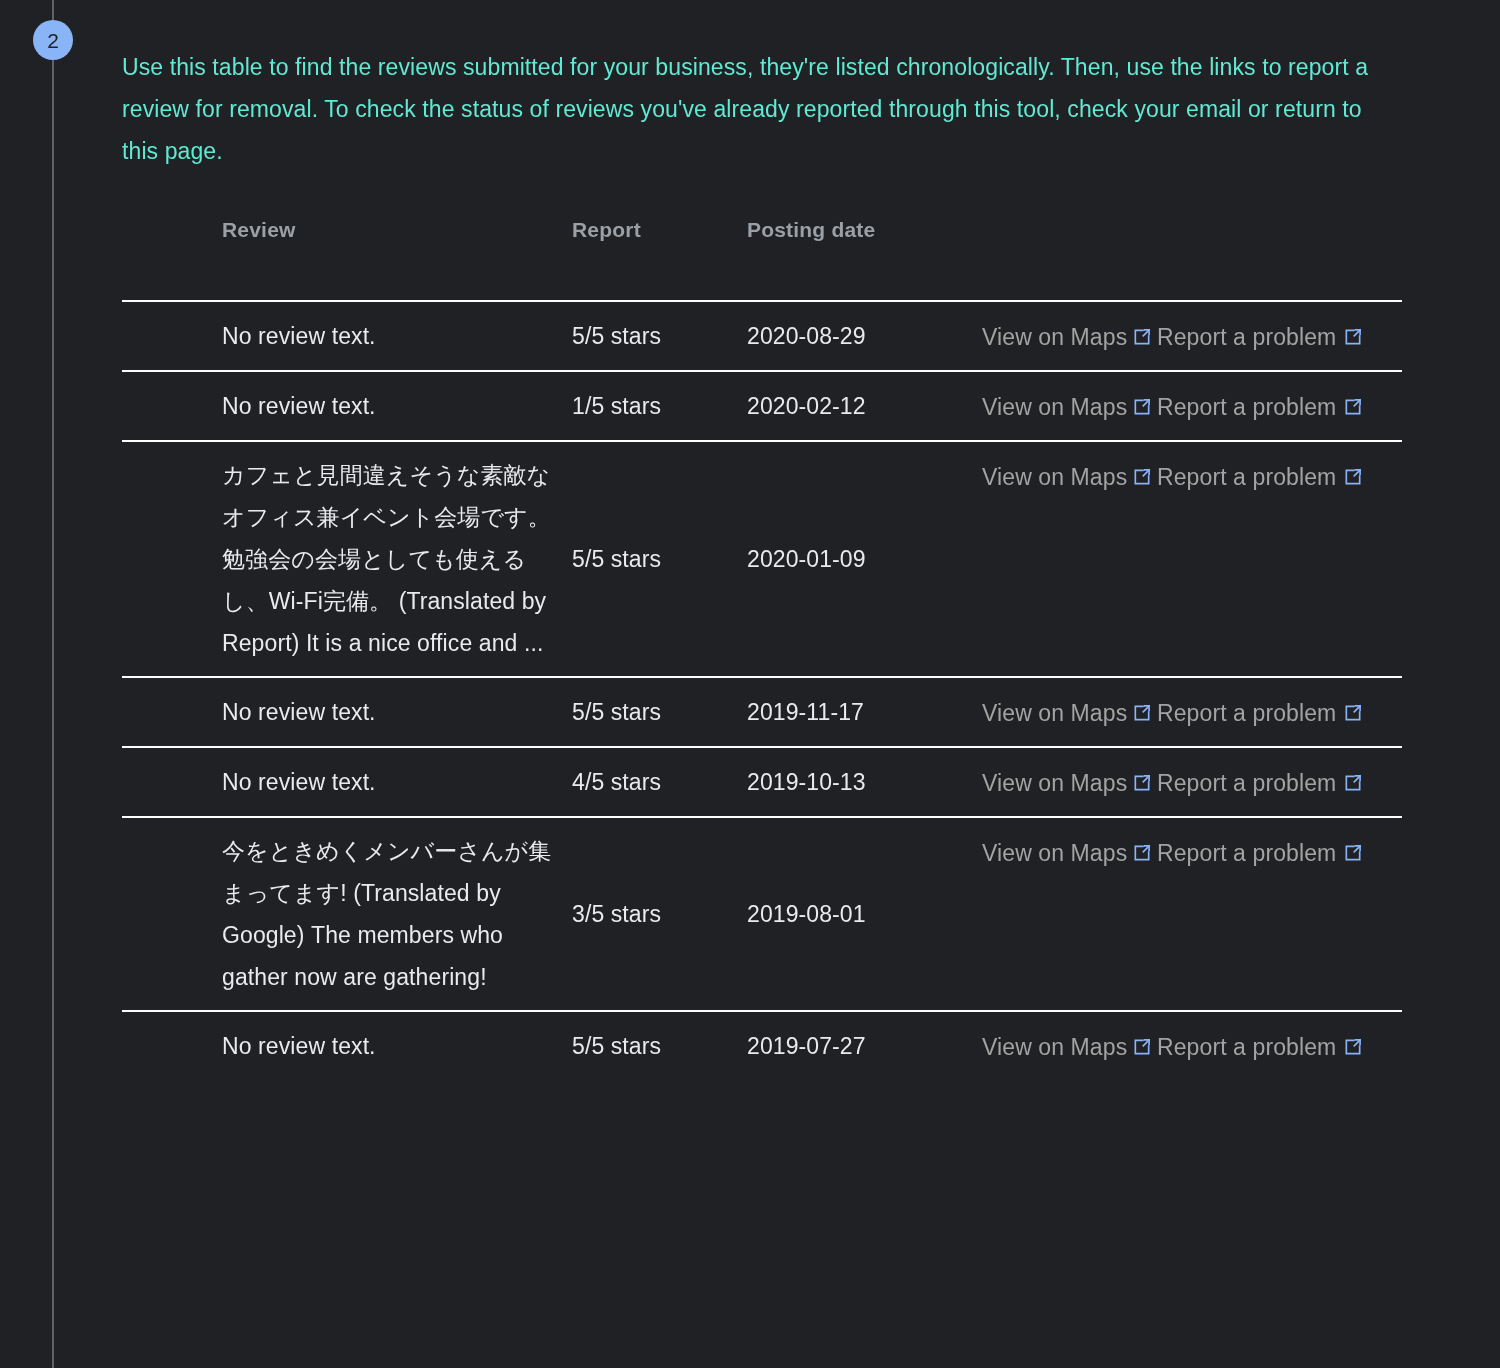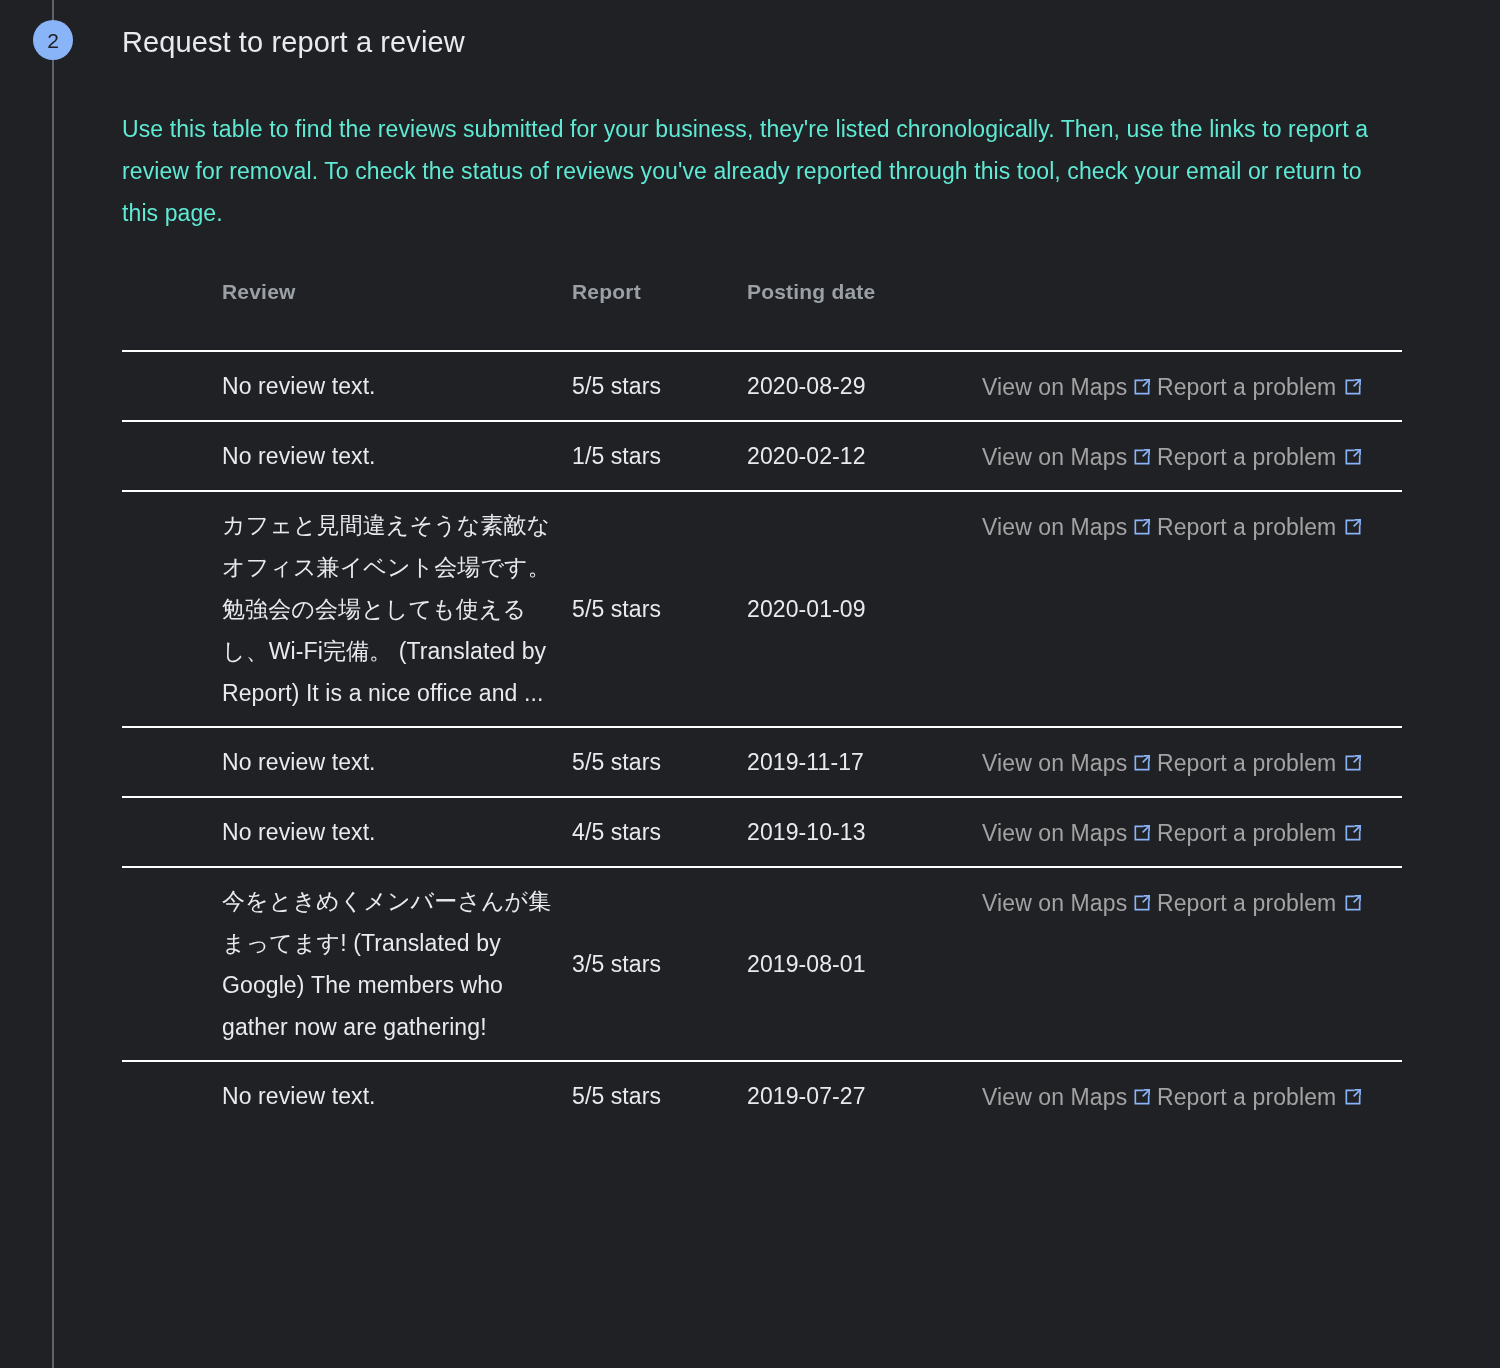--- a/index.html
+++ b/index.html
@@ -93,21 +93,21 @@
   table.reviews col.c-rating  { width: 175px; }
   table.reviews col.c-date    { width: 235px; }
   table.reviews col.c-maps    { width: 175px; }
   table.reviews col.c-report  { width: 245px; }
 
   table.reviews thead th {
     text-align: left;
     font-size: 21px;
     font-weight: 700;
     color: #9aa0a6;
-    padding: 0 0 46px 0;
+    padding: 0 0 58px 0;
     letter-spacing: 0.2px;
     vertical-align: bottom;
   }
   table.reviews thead th.th-review { padding-left: 100px; }
   table.reviews thead th.th-blank  { padding: 0; }
 
   table.reviews tbody td {
     border-top: 2px solid #ffffff;
     font-size: 23px;
     line-height: 42px;
@@ -150,21 +150,20 @@
 <div class="page">
 
   <div class="rail"></div>
 
   <div class="step-badge">
     <span>2</span>
   </div>
 
   <div class="content">
 
-    <h2 class="step-title">Request to report a review</h2>
 
     <p class="para para-intro">Use this table to find the reviews submitted for your business, they're listed chronologically. Then, use the links to report a review for removal. To check the status of reviews you've already reported through this tool, check your email or return to this page.</p>
 
 
     <div class="table-wrap">
       <table class="reviews">
         <colgroup>
           <col class="c-review">
           <col class="c-rating">
           <col class="c-date">

